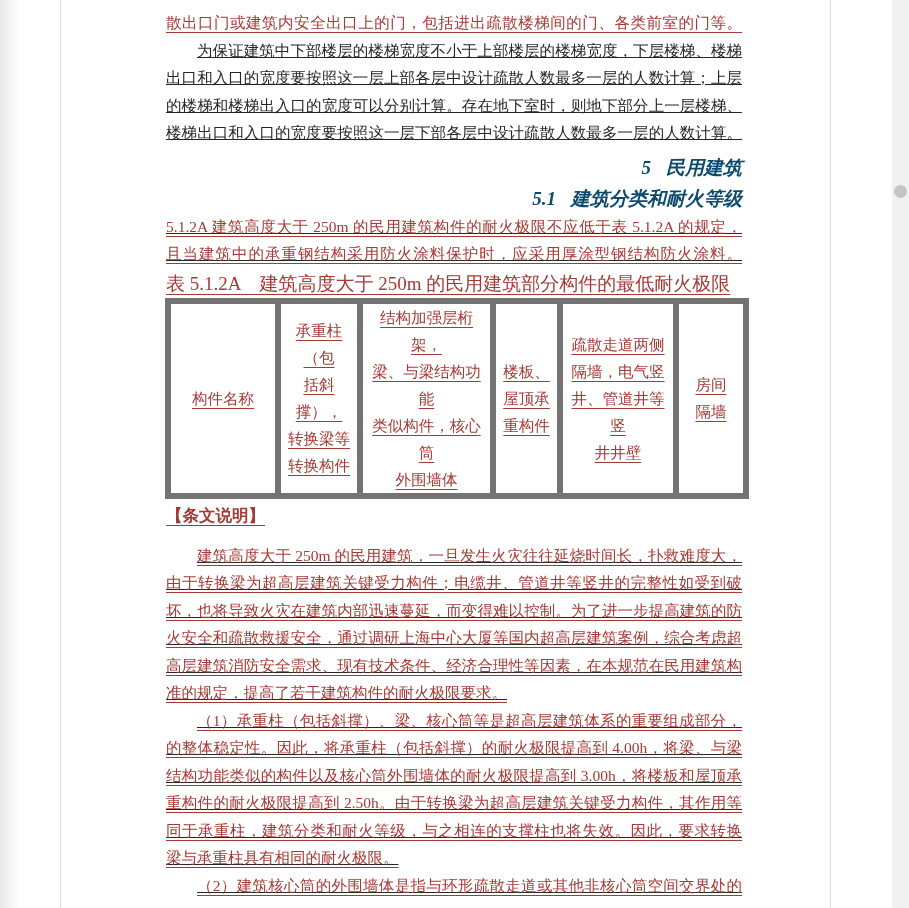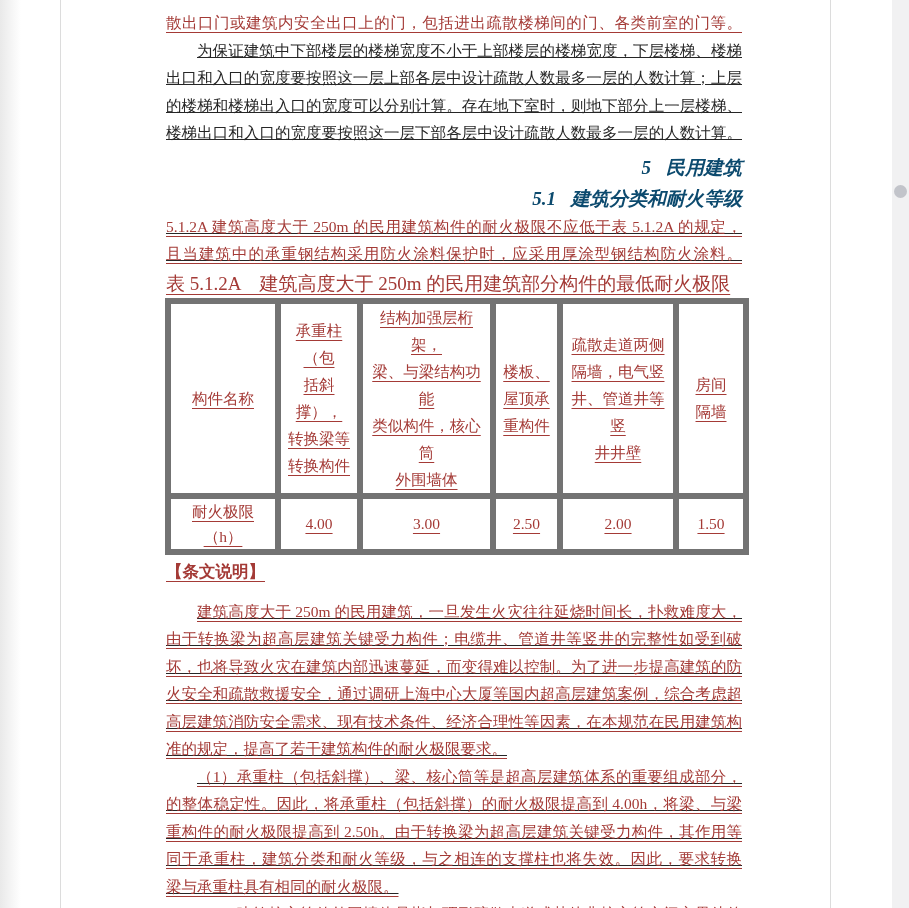--- a/index.html
+++ b/index.html
@@ -108,48 +108,40 @@
           <th>楼板、
 屋顶承
 重构件</th>
           <th>疏散走道两侧
 隔墙，电气竖
 井、管道井等竖
 井井壁</th>
           <th>房间
 隔墙</th>
         </tr>
-      <tr class="val">
-        <td>耐火极限（h）</td>
-
-      <td>4.00</td>
-          <td>3.00</td>
-          <td>2.50</td>
-          <td>2.00</td>
-          <td>1.50</td>
-        </tr>
     </tbody>
   </table>
 
   <div class="note-label red">【条文说明】</div>
 
   <div class="para gap">
 
   <div class="ln red fill indent">建筑高度大于 250m 的民用建筑，一旦发生火灾往往延烧时间长，扑救难度大，</div>
       <div class="ln red fill">由于转换梁为超高层建筑关键受力构件；电缆井、管道井等竖井的完整性如受到破</div>
       <div class="ln red fill">坏，也将导致火灾在建筑内部迅速蔓延，而变得难以控制。为了进一步提高建筑的防</div>
       <div class="ln red fill">火安全和疏散救援安全，通过调研上海中心大厦等国内超高层建筑案例，综合考虑超</div>
       <div class="ln red fill">高层建筑消防安全需求、现有技术条件、经济合理性等因素，在本规范在民用建筑构</div>
       <div class="ln red">准的规定，提高了若干建筑构件的耐火极限要求。</div>
     </div>
 
   <div class="para">
 
   <div class="ln red fill indent">（1）承重柱（包括斜撑）、梁、核心筒等是超高层建筑体系的重要组成部分，</div>
       <div class="ln red fill">的整体稳定性。因此，将承重柱（包括斜撑）的耐火极限提高到 4.00h，将梁、与梁</div>
+      <div class="ln red fill">结构功能类似的构件以及核心筒外围墙体的耐火极限提高到 3.00h，将楼板和屋顶承</div>
       <div class="ln red fill">重构件的耐火极限提高到 2.50h。由于转换梁为超高层建筑关键受力构件，其作用等</div>
       <div class="ln red fill">同于承重柱，建筑分类和耐火等级，与之相连的支撑柱也将失效。因此，要求转换</div>
       <div class="ln red">梁与承重柱具有相同的耐火极限。</div>
     </div>
 
   <div class="para">
 
   <div class="ln red fill indent">（2）建筑核心筒的外围墙体是指与环形疏散走道或其他非核心筒空间交界处的</div>
     </div>
 

